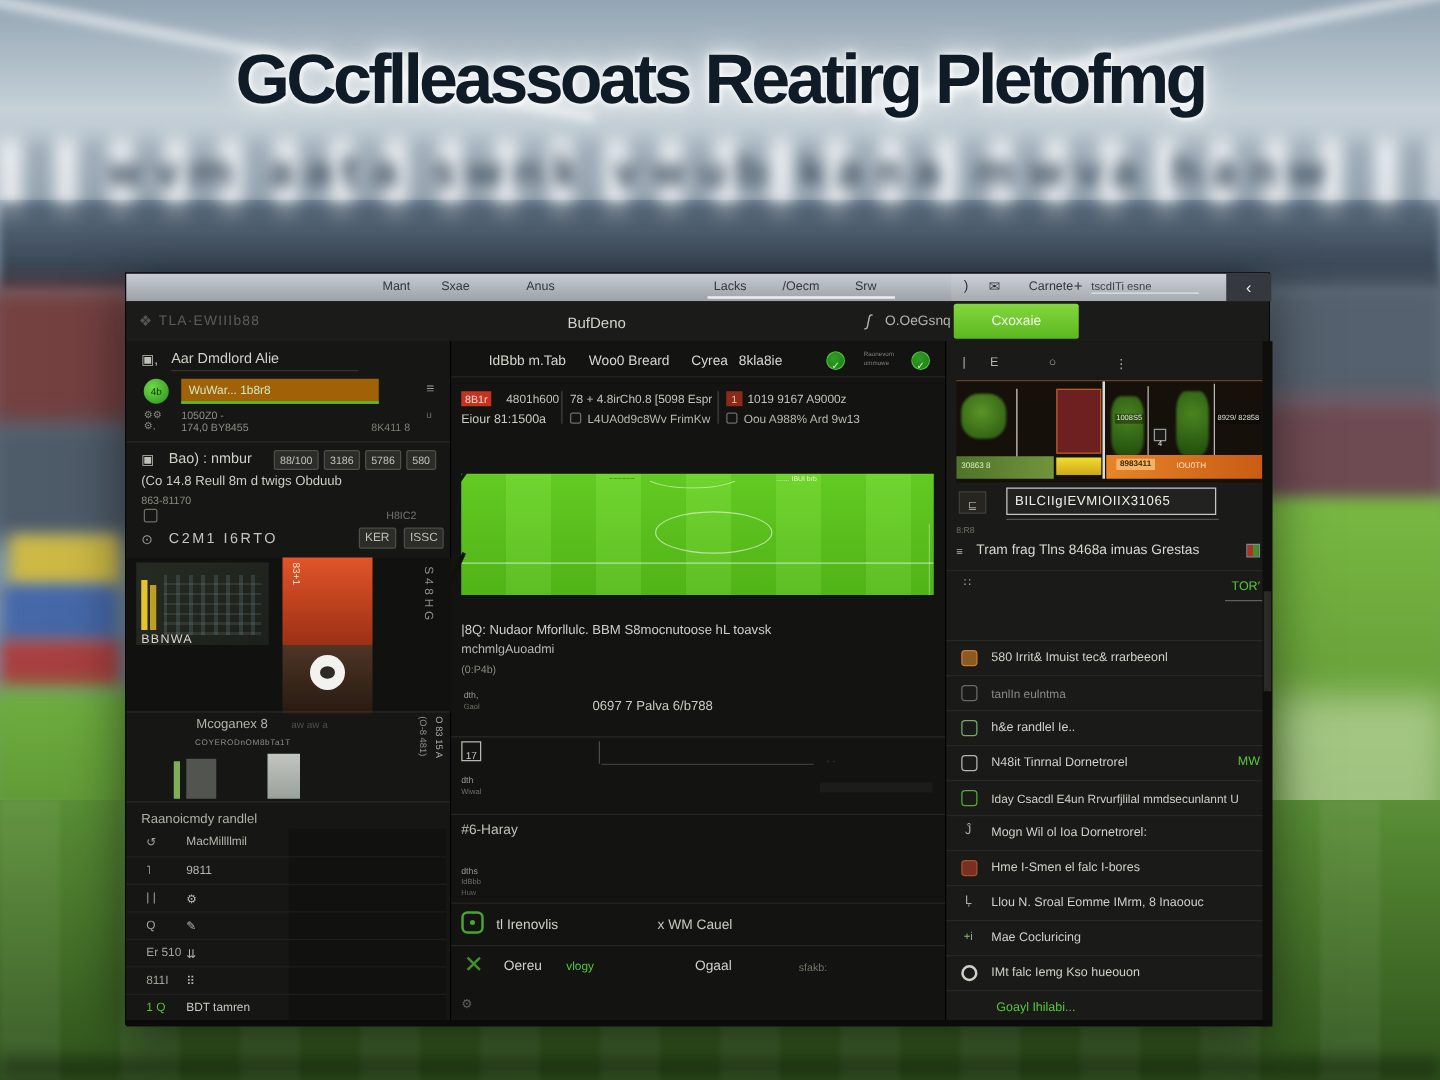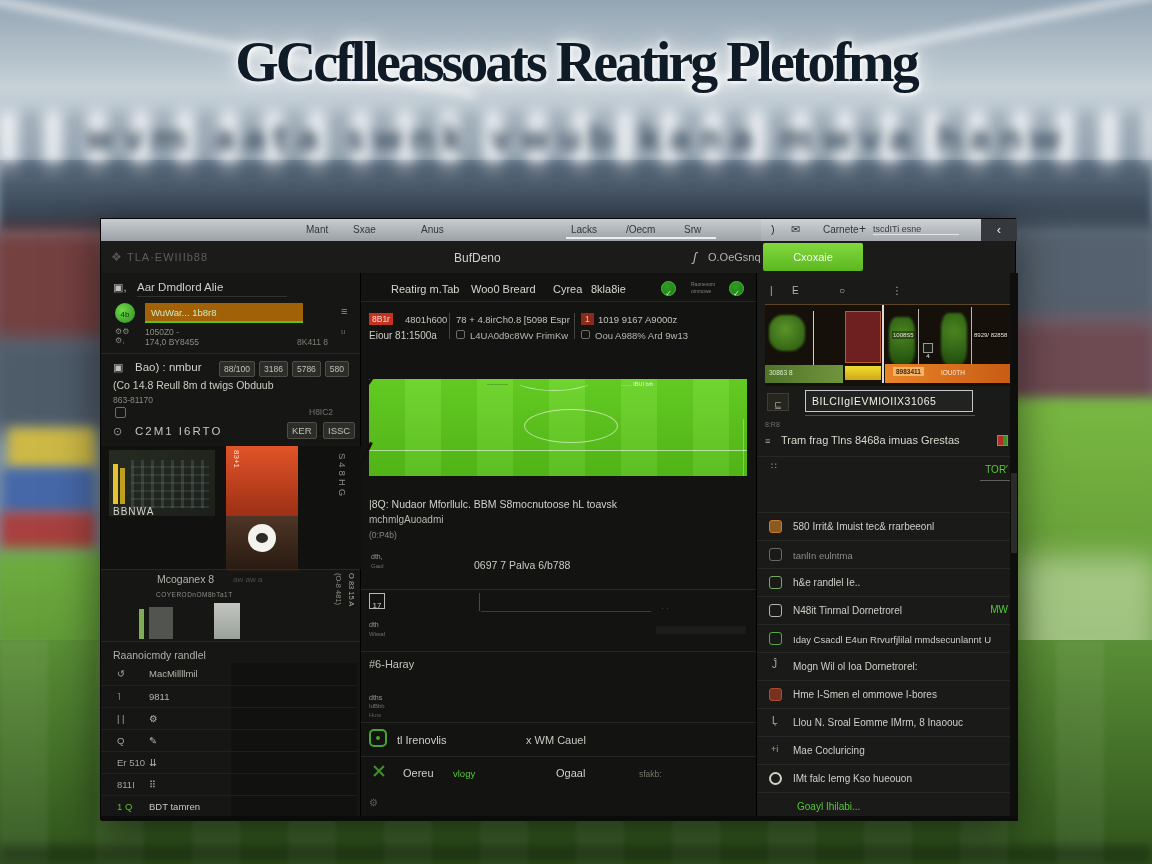--- a/index.html
+++ b/index.html
@@ -53,21 +53,21 @@
   <div class="a blur10" style="left:1002px;top:318px;width:160px;height:92px;background:#6e4a52"></div>
   <div class="a" style="left:1002px;top:398px;width:160px;height:470px;background:linear-gradient(#79b942,#47702a);filter:blur(6px)"></div>
   <div class="a" style="left:1018px;top:556px;width:140px;height:120px;background:rgba(225,242,205,.5);filter:blur(14px)"></div>
   <div class="a" style="left:0;top:640px;width:1152px;height:224px;
               background:linear-gradient(#5a8f36,#2f531c)">
     <div class="a" style="inset:0;background:repeating-linear-gradient(90deg,rgba(255,255,255,.06) 0 48px,transparent 48px 96px);filter:blur(2px)"></div>
   </div>
   <div class="a" style="left:0;top:845px;width:1152px;height:19px;background:rgba(0,0,0,.3);filter:blur(5px)"></div>
 
   <div class="a t" style="left:0;top:30px;width:1152px;text-align:center;z-index:3;
-              font-family:Liberation Serif, serif;font-weight:700;font-size:56px;letter-spacing:-3px;
+              font-family:Liberation Sans, sans-serif;font-weight:700;font-size:56px;letter-spacing:-3px;
               color:#101b28;text-shadow:0 0 6px rgba(255,255,255,.95),0 0 16px rgba(255,255,255,.85),0 0 32px rgba(255,255,255,.6),2px 3px 2px rgba(255,255,255,.35)">GCcflleassoats Reatirg Pletofmg</div>
   <div class="a t" style="left:0;top:118px;width:1152px;text-align:center;z-index:3;
               font-family:'DejaVu Sans',sans-serif;font-weight:700;font-size:34px;letter-spacing:7px;
               color:#223548;opacity:.85;filter:blur(6px);text-shadow:0 0 10px rgba(255,255,255,.9)">wvm aata swnk vwub kana mwva hanw</div>
 
   <div class="a win">
 
     <div class="a menubar">
       <div class="a" style="left:660px;top:0;width:220px;height:22px;background:rgba(255,255,255,.1)"></div>
       <span class="a t mitem" style="left:205px">Mant</span>
@@ -191,21 +191,21 @@
         <span class="a t" style="left:16px;top:5px;font-size:9.5px;color:#a4a49c">811I</span>
         <span class="a t" style="left:48px;top:5px;font-size:9.5px;color:#b6b6ae">⠿</span>
       </div>
       <div class="a" style="left:0;top:522px;width:256px;height:22px;border-top:1px solid rgba(255,255,255,.05)">
         <span class="a t" style="left:16px;top:5px;font-size:9.5px;color:#58c22a">1 Q</span>
         <span class="a t" style="left:48px;top:5px;font-size:9.5px;color:#c8c8c0">BDT tamren</span>
       </div>
     </div>
 
     <div class="a col centercol">
-      <span class="a t" style="left:30px;top:10px;font-size:11px;color:#d6d6ce">Reatirg m.Tab</span>
+      <span class="a t" style="left:30px;top:10px;font-size:11px;color:#d6d6ce">IdBbb m.Tab</span>
       <span class="a t" style="left:110px;top:10px;font-size:11px;color:#d6d6ce">Woo0 Breard</span>
       <span class="a t" style="left:192px;top:10px;font-size:11px;color:#d6d6ce">Cyrea</span>
       <span class="a t" style="left:230px;top:10px;font-size:11px;color:#d6d6ce">8kla8ie</span>
       <div class="a" style="left:300px;top:8px;width:15px;height:15px;border-radius:50%;border:1px solid #4ec33a;
                   background:radial-gradient(circle at 40% 35%,#2f9e24,#1e7a16);text-align:center">
         <span style="font-size:8px;line-height:14px;color:#d8f0c8">✓</span>
       </div>
       <span class="a t" style="left:330px;top:8px;font-size:5px;color:#80807a">Raonevom</span>
       <span class="a t" style="left:330px;top:15px;font-size:5px;color:#80807a">ommowe</span>
       <div class="a" style="left:368px;top:8px;width:15px;height:15px;border-radius:50%;border:1px solid #4ec33a;
@@ -354,21 +354,21 @@
       <div class="a" style="left:0;top:351px;width:261px;height:28px;border-top:1px solid rgba(255,255,255,.06)">
         <div class="a rowico" style="left:12px;top:7px;border-color:#58a840"></div>
         <span class="a t" style="left:36px;top:9px;font-size:9.5px;color:#cfcfc8">Iday Csacdl E4un Rrvurfjlilal mmdsecunlannt U</span>
       </div>
       <div class="a" style="left:0;top:379px;width:261px;height:28px;border-top:1px solid rgba(255,255,255,.06)">
         <span class="a t" style="left:15px;top:6px;font-size:10px;color:#b0b0a8">Ĵ</span>
         <span class="a t rtxt" style="left:36px;top:8px">Mogn Wil ol Ioa Dornetrorel:</span>
       </div>
       <div class="a" style="left:0;top:407px;width:261px;height:28px;border-top:1px solid rgba(255,255,255,.06)">
         <div class="a rowico" style="left:12px;top:7px;border-color:#a85030;background:#7a3020"></div>
-        <span class="a t rtxt" style="left:36px;top:8px">Hme I-Smen el ommowe I-bores</span>
+        <span class="a t rtxt" style="left:36px;top:8px">Hme I-Smen el falc I-bores</span>
       </div>
       <div class="a" style="left:0;top:435px;width:261px;height:28px;border-top:1px solid rgba(255,255,255,.06)">
         <span class="a t" style="left:15px;top:6px;font-size:10px;color:#b0b0a8">Ļ</span>
         <span class="a t rtxt" style="left:36px;top:8px">Llou N. Sroal Eomme IMrm, 8 Inaoouc</span>
       </div>
       <div class="a" style="left:0;top:463px;width:261px;height:28px;border-top:1px solid rgba(255,255,255,.06)">
         <span class="a t" style="left:14px;top:7px;font-size:9px;color:#8ab87a">+i</span>
         <span class="a t rtxt" style="left:36px;top:8px">Mae Cocluricing</span>
       </div>
       <div class="a" style="left:0;top:491px;width:261px;height:28px;border-top:1px solid rgba(255,255,255,.06)">

